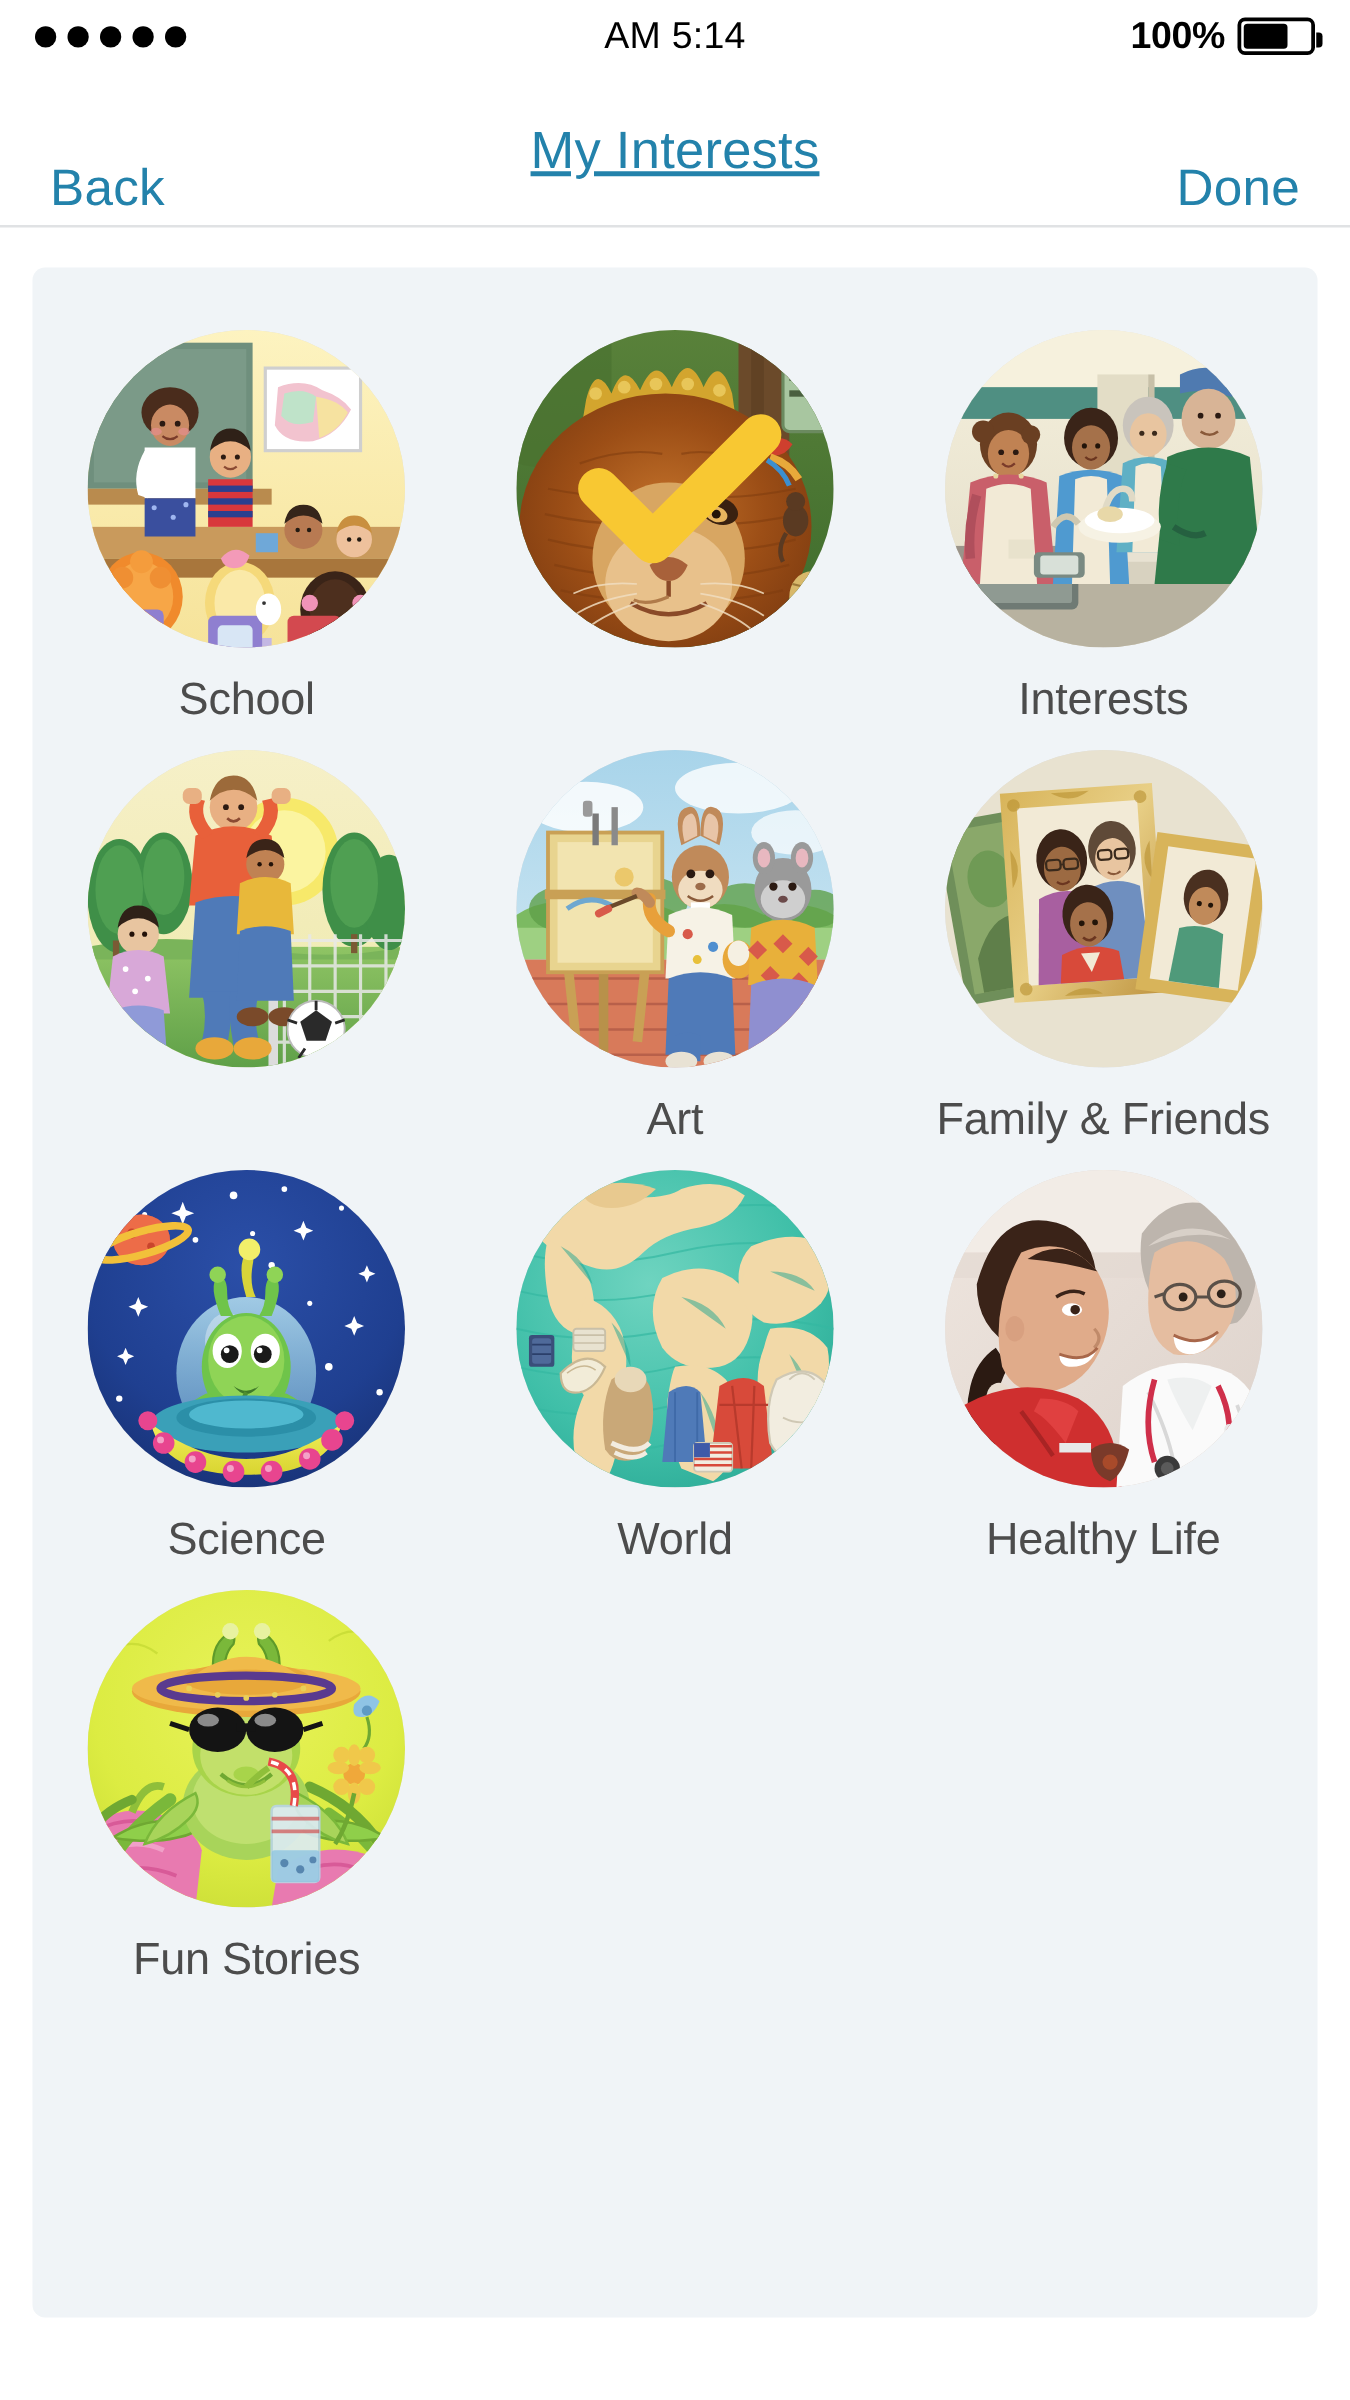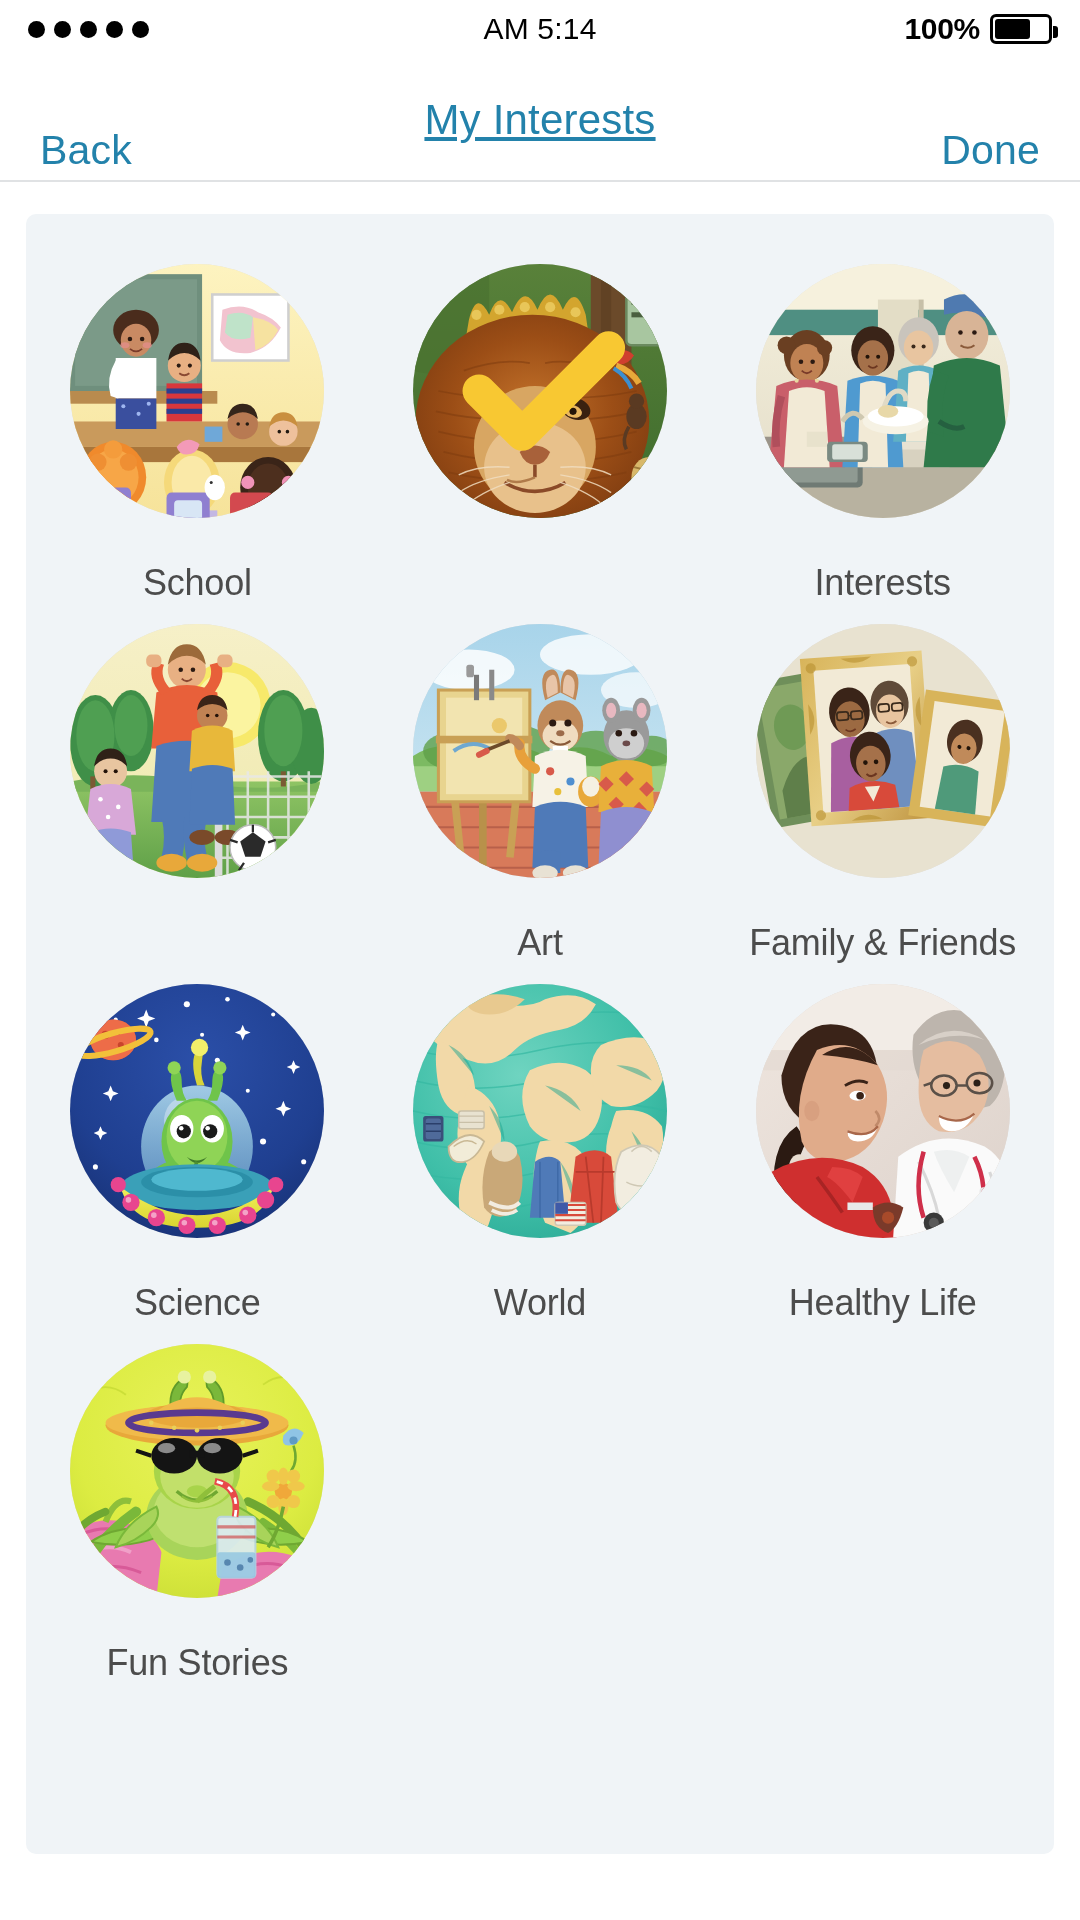--- a/index.html
+++ b/index.html
@@ -91,21 +91,21 @@
     border-radius:50%;
     overflow:hidden;
     background:#ddd;
   }
   .thumb svg{ display:block; width:254px; height:254px; }
   .check{
     position:absolute; left:0; top:0; width:254px; height:254px;
     pointer-events:none;
   }
   .label{
-    margin-top:44px;
+    margin-top:20px;
     font-size:36px;
     color:#4c4c4c;
     text-align:center;
     letter-spacing:-.2px;
     white-space:nowrap;
   }
   .cell.empty{ visibility:hidden; }
 </style>
 </head>
 <body>

